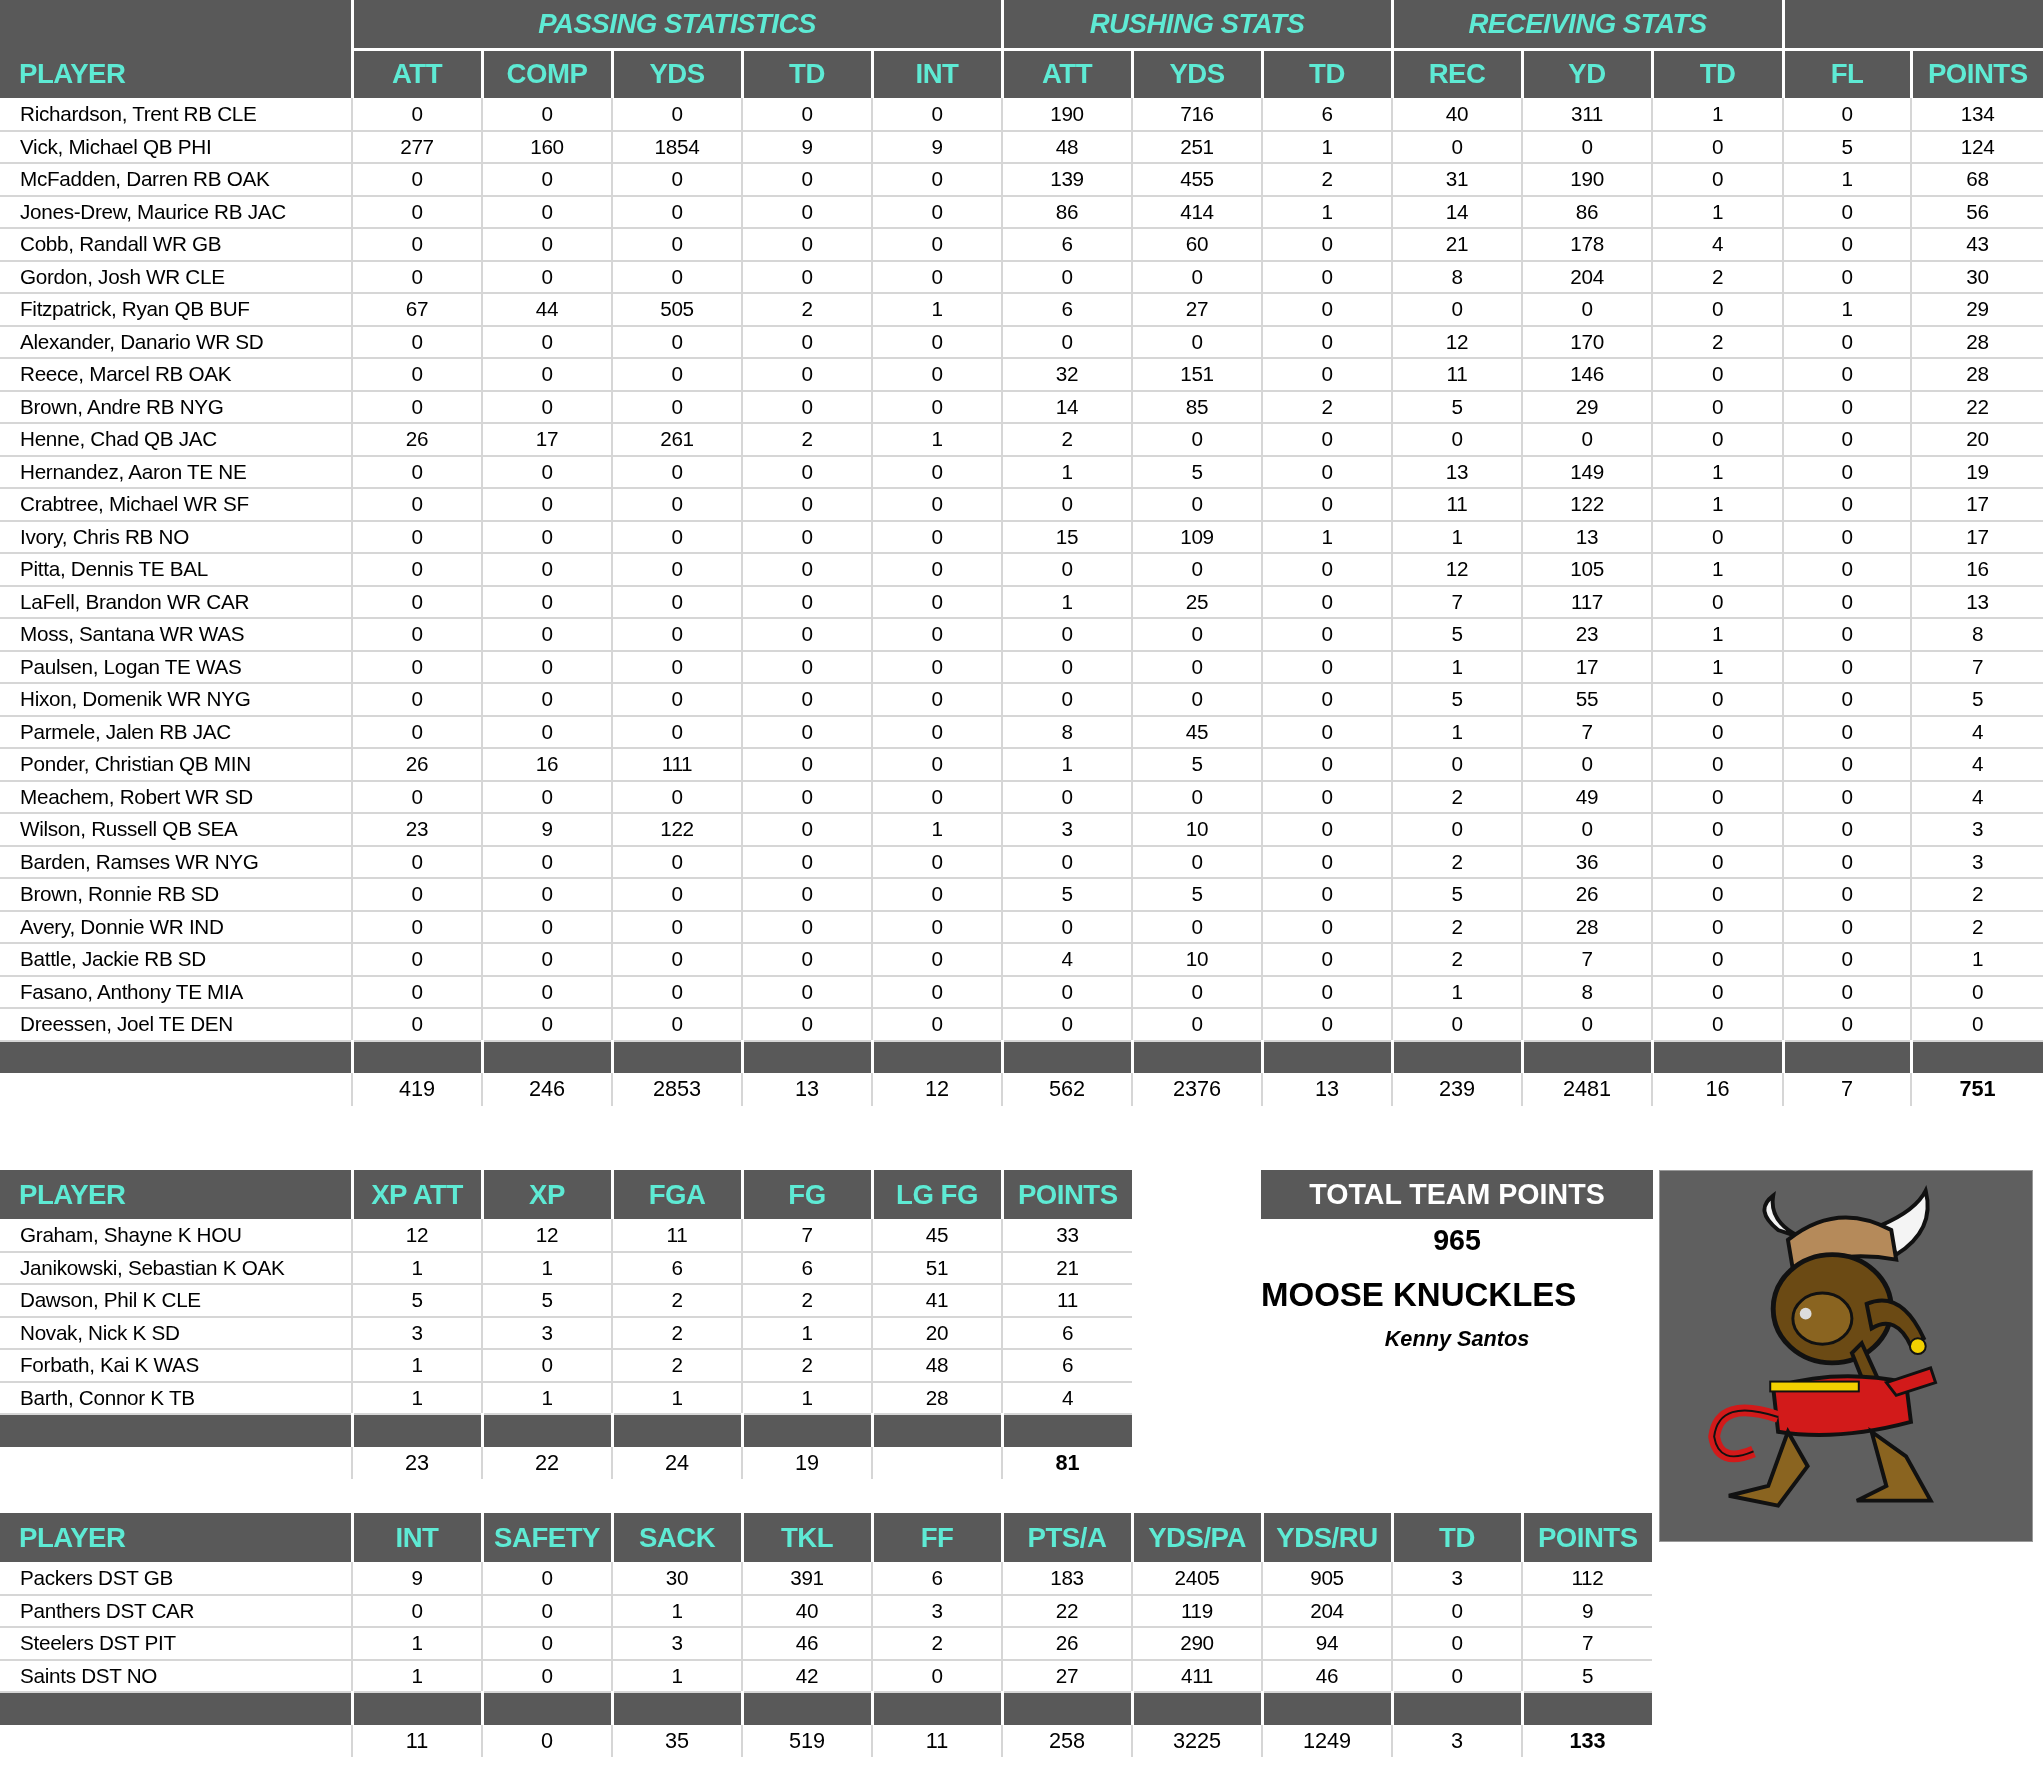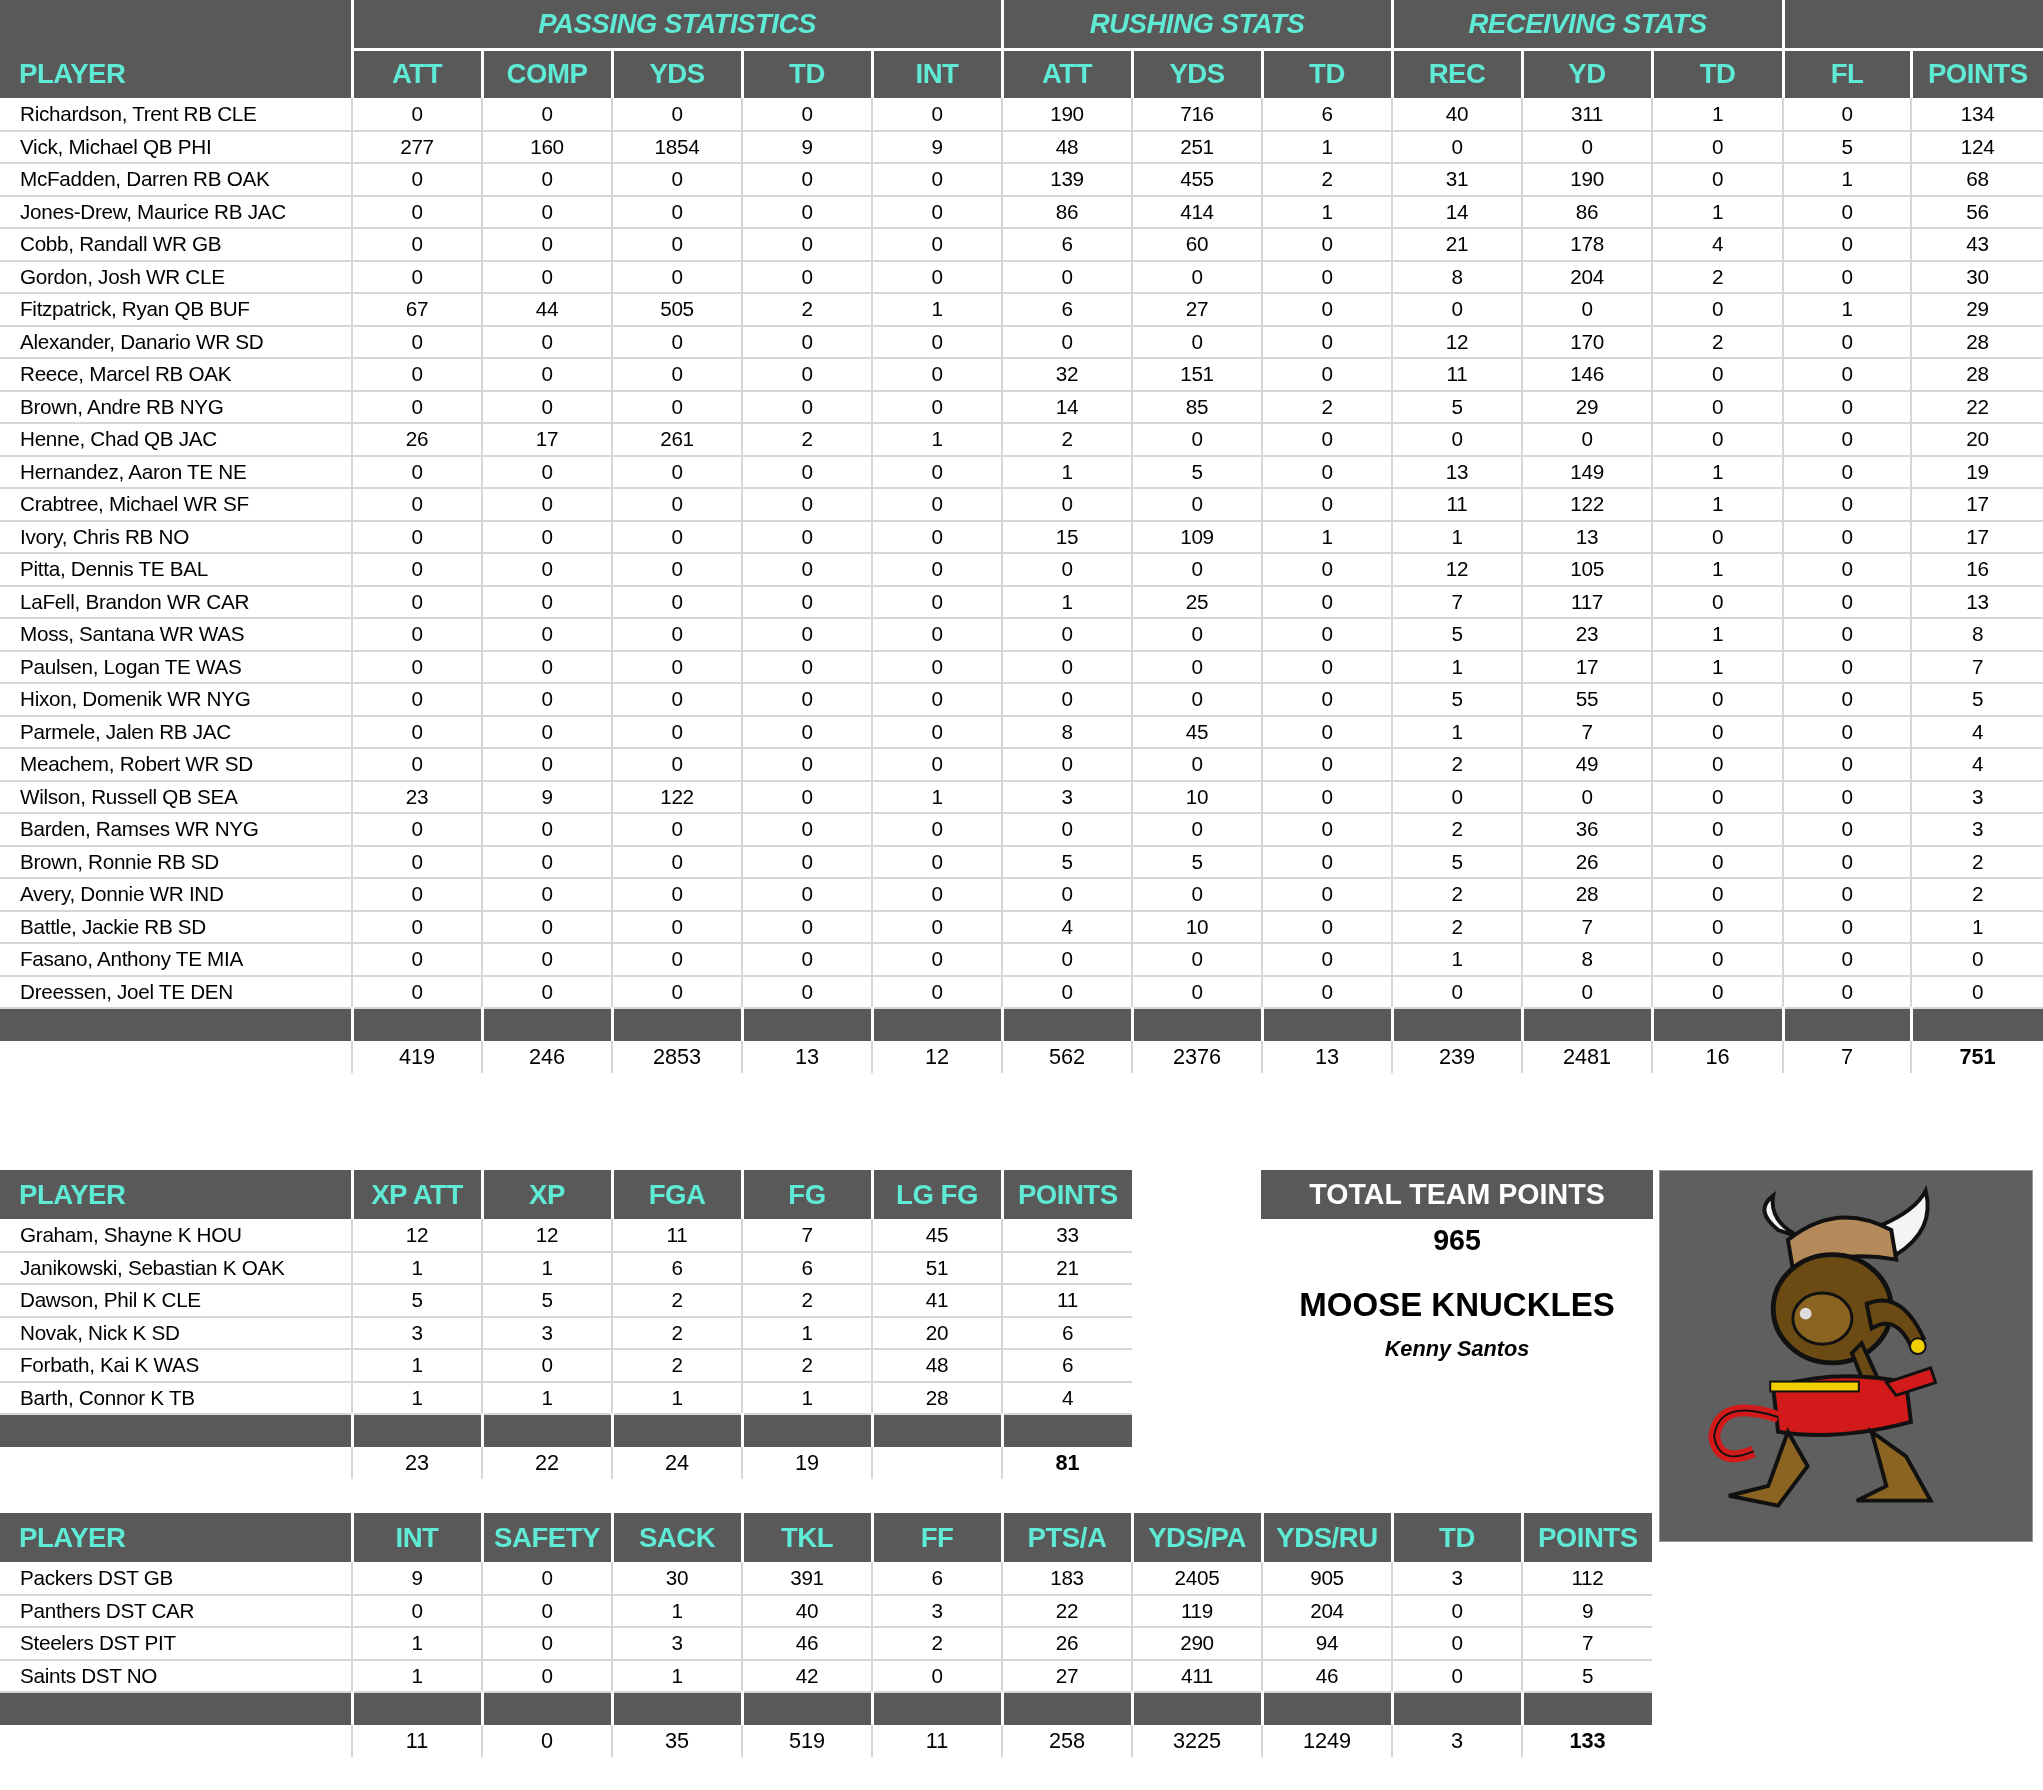--- a/index.html
+++ b/index.html
@@ -26,21 +26,21 @@
   .total td { height: 32.5px; font-size: 21.7px; text-align: center; vertical-align: middle;
               border-left: 2px solid #d6d6d6; }
   .total td:first-child { border-left: none; }
   .total td.bold { font-weight: bold; }
 
   
   .team-box { position: absolute; left: 1261px; top: 1170px; width: 392px; }
   .team-hdr { height: 49px; background: #595959; color: #fff; font-weight: bold; font-size: 28.6px;
               text-align: center; line-height: 49px; }
   .team-total { text-align: center; font-weight: bold; font-size: 28.6px; margin-top: 3.9px; height: 35px; line-height: 35px; }
-  .team-name { text-align: center; font-weight: bold; font-size: 33px; margin-top: 25px; height: 43px; line-height: 43px; }
+  .team-name { font-weight: bold; font-size: 33px; margin-top: 15px; height: 43px; line-height: 43px; }
   .team-owner { text-align: center; font-weight: bold; font-size: 21.7px; margin-top: 9.9px; font-style: italic; }
 
   .logo { position: absolute; left: 1659px; top: 1170px; width: 374px; height: 372px;
           background: #5f5f5f; border: 1px solid #999; }
 </style>
 </head>
 <body>
 
 <table class="tbl" style="top:0; width:2043px;">
   <colgroup>
@@ -399,20 +399,36 @@
         <td>8</td>
         <td>45</td>
         <td>0</td>
         <td>1</td>
         <td>7</td>
         <td>0</td>
         <td>0</td>
         <td>4</td>
       </tr>
       <tr class="row">
+        <td class="name">Ponder, Christian QB MIN</td>
+        <td>26</td>
+        <td>16</td>
+        <td>111</td>
+        <td>0</td>
+        <td>0</td>
+        <td>1</td>
+        <td>5</td>
+        <td>0</td>
+        <td>0</td>
+        <td>0</td>
+        <td>0</td>
+        <td>0</td>
+        <td>4</td>
+      </tr>
+      <tr class="row">
         <td class="name">Meachem, Robert WR SD</td>
         <td>0</td>
         <td>0</td>
         <td>0</td>
         <td>0</td>
         <td>0</td>
         <td>0</td>
         <td>0</td>
         <td>0</td>
         <td>2</td>

